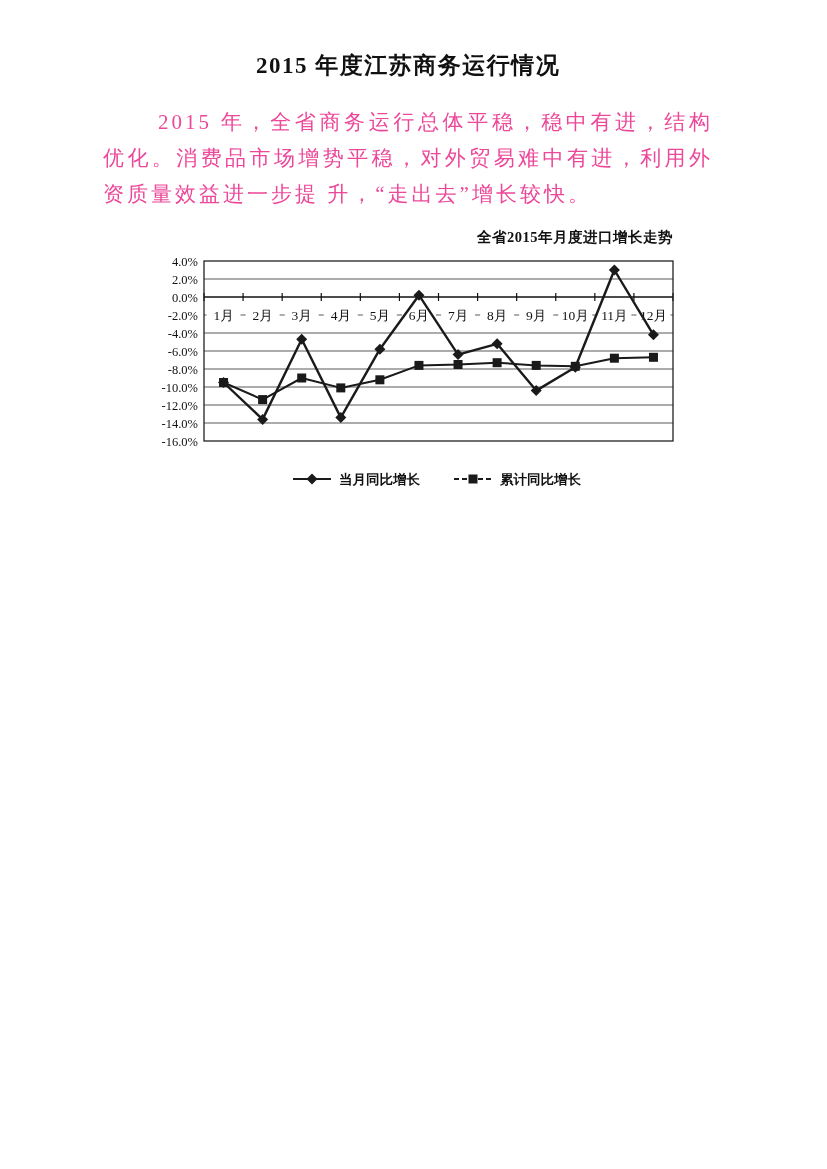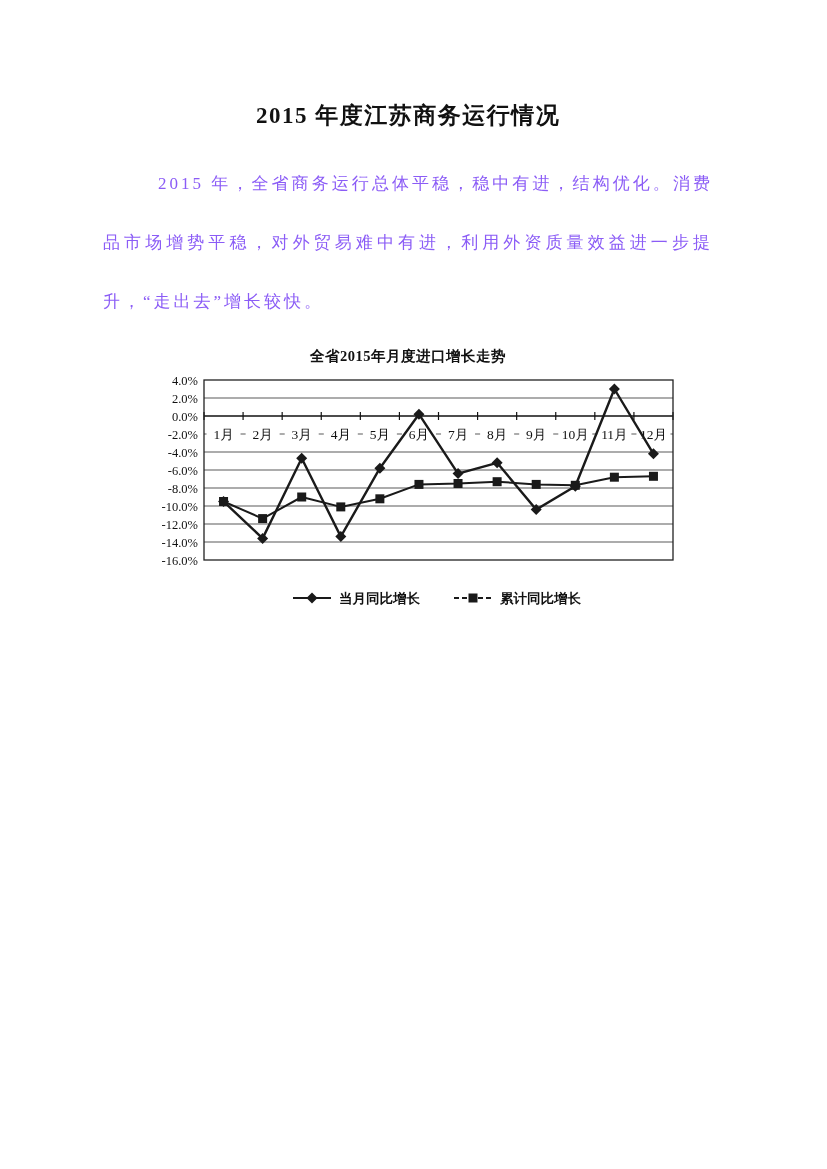--- a/index.html
+++ b/index.html
@@ -6,46 +6,46 @@
   html, body { background: #ffffff; }
   body {
     width: 827px; height: 1169px;
     margin: 0 auto;
     overflow: hidden;
     font-family: "Liberation Serif", serif;
     color: #1a1a1a;
   }
   .page {
     width: 827px; height: 1169px;
-    padding: 98px 114px 0 103px;
+    padding: 48px 114px 0 103px;
     background: #ffffff;
     position: relative;
   }
   h1.doc-title {
     font-size: 23px;
     line-height: 36px;
     font-weight: bold;
     text-align: center;
     letter-spacing: 1.5px;
     color: #111111;
   }
   .doc-body { margin-top: 20px; }
   .doc-body p {
-    font-size: 17px;
-    line-height: 59px;
+    font-size: 21px;
+    line-height: 36px;
     letter-spacing: 3px;
     text-align: justify;
-    color: #8b5cf6;
+    color: #ec4899;
   }
   .doc-body p.first-indent { text-indent: 55px; }
   .chart-block { margin-top: 16px; }
   .chart-title {
     font-size: 14.5px;
     font-weight: bold;
-    text-align: center;
+    text-align: right;
     letter-spacing: 0.5px;
     color: #111111;
     width: 530px;
     margin-left: 40px;
   }
   .chart-svg-wrap { margin-top: 4px; margin-left: 43px; }
   svg { display: block; }
   .svg-text {
     font-family: "Liberation Serif", serif;
   }

